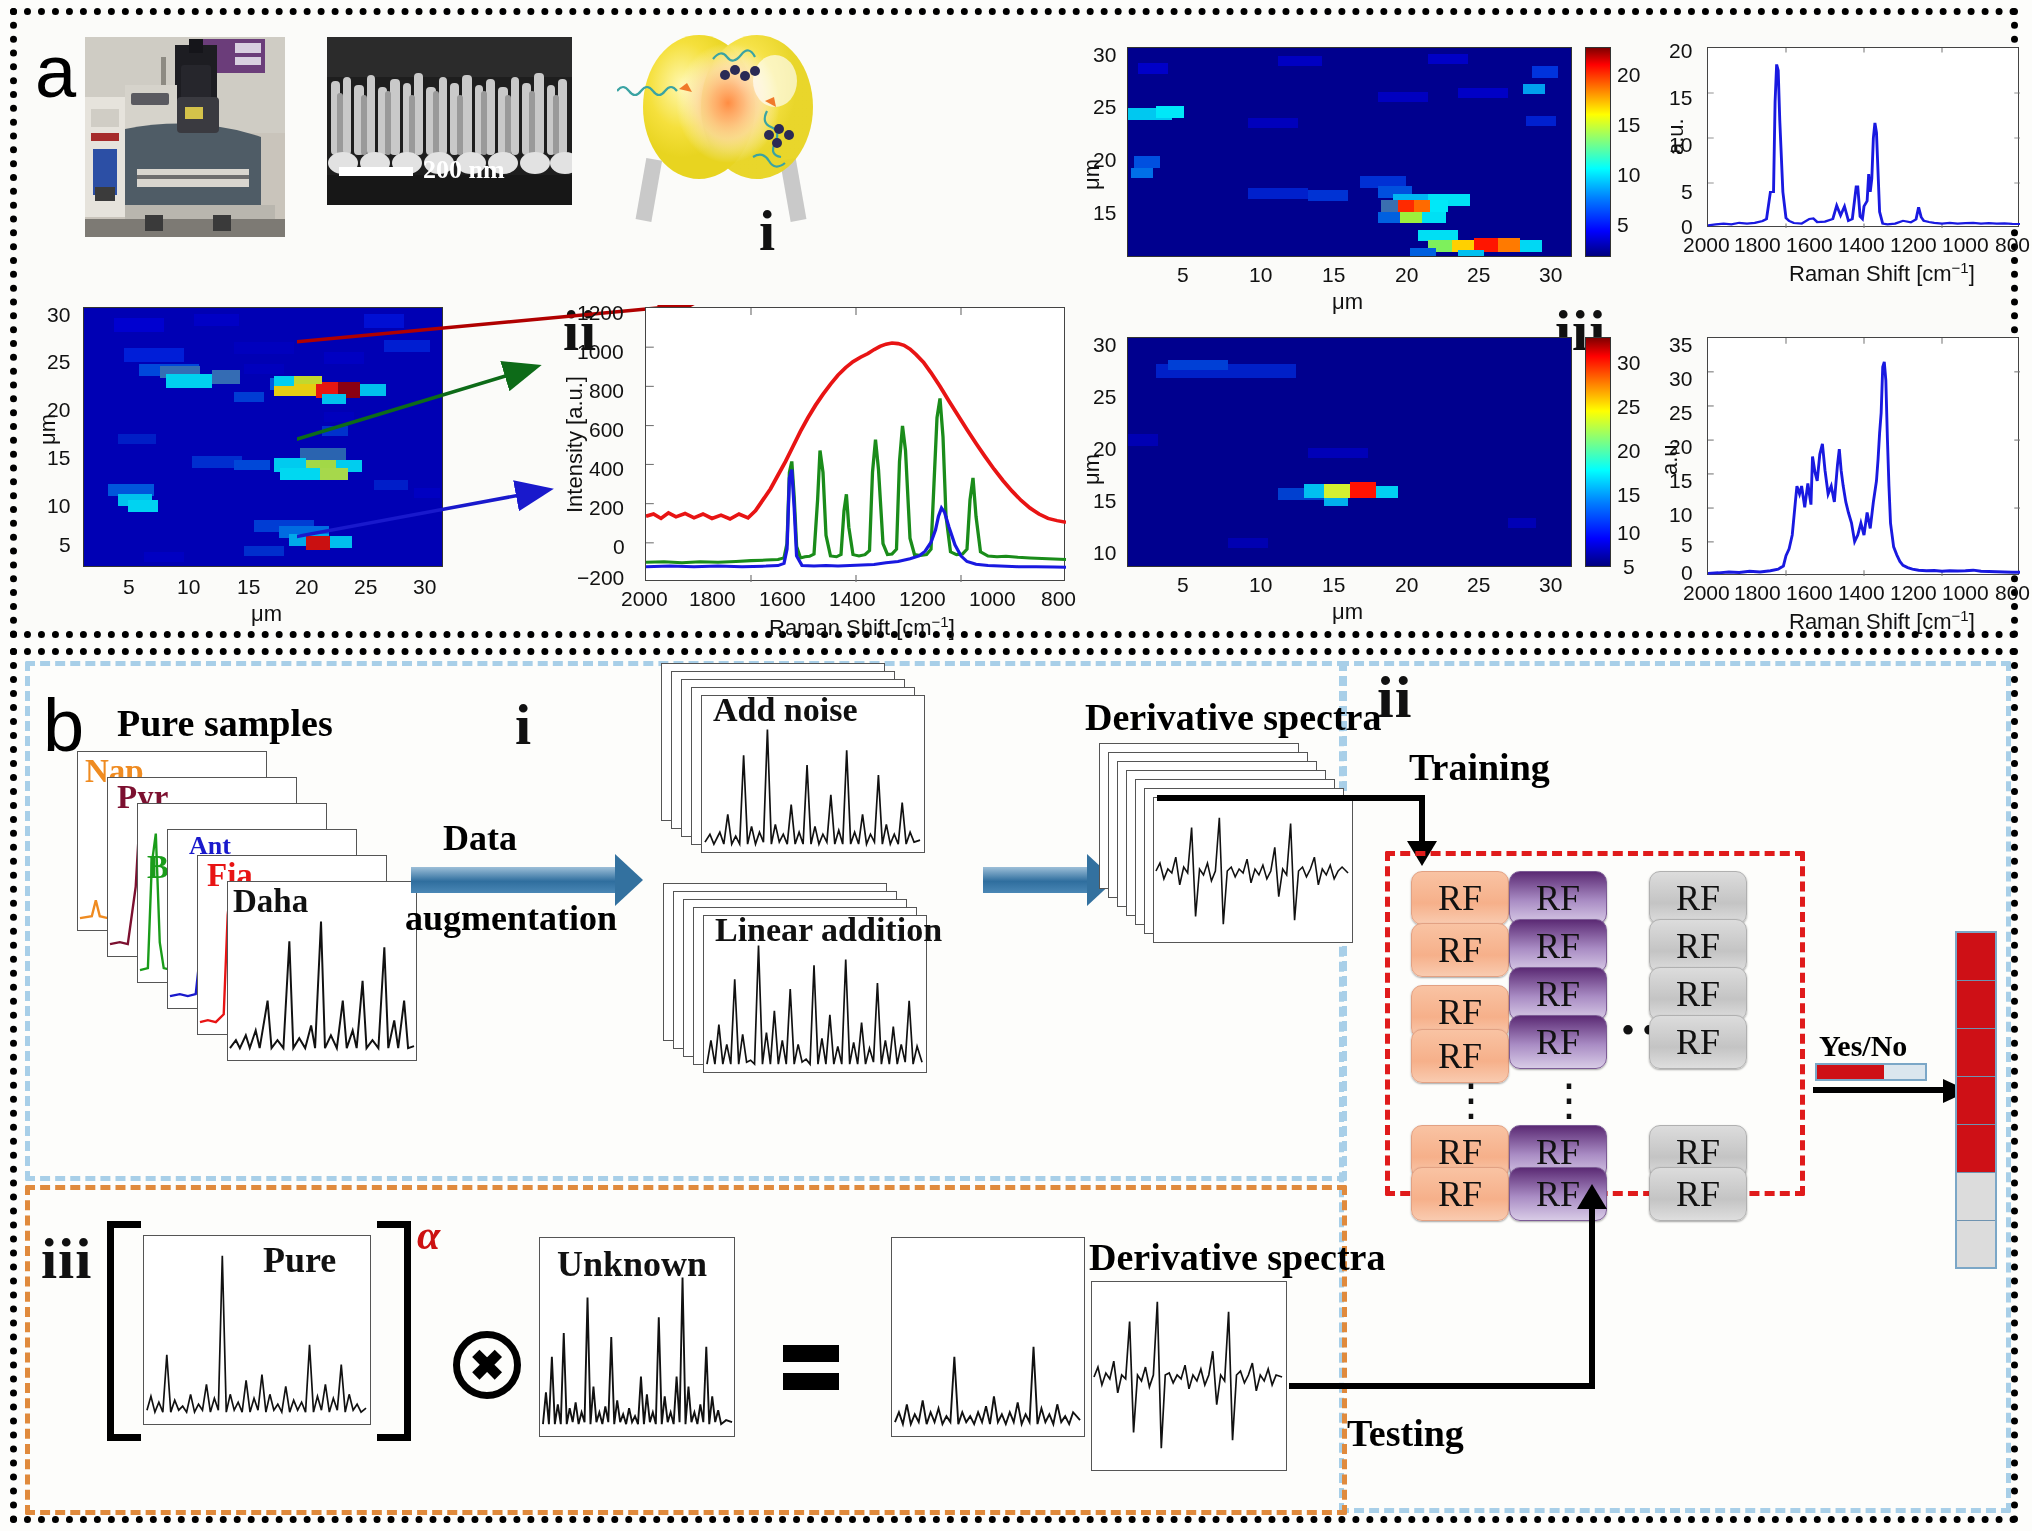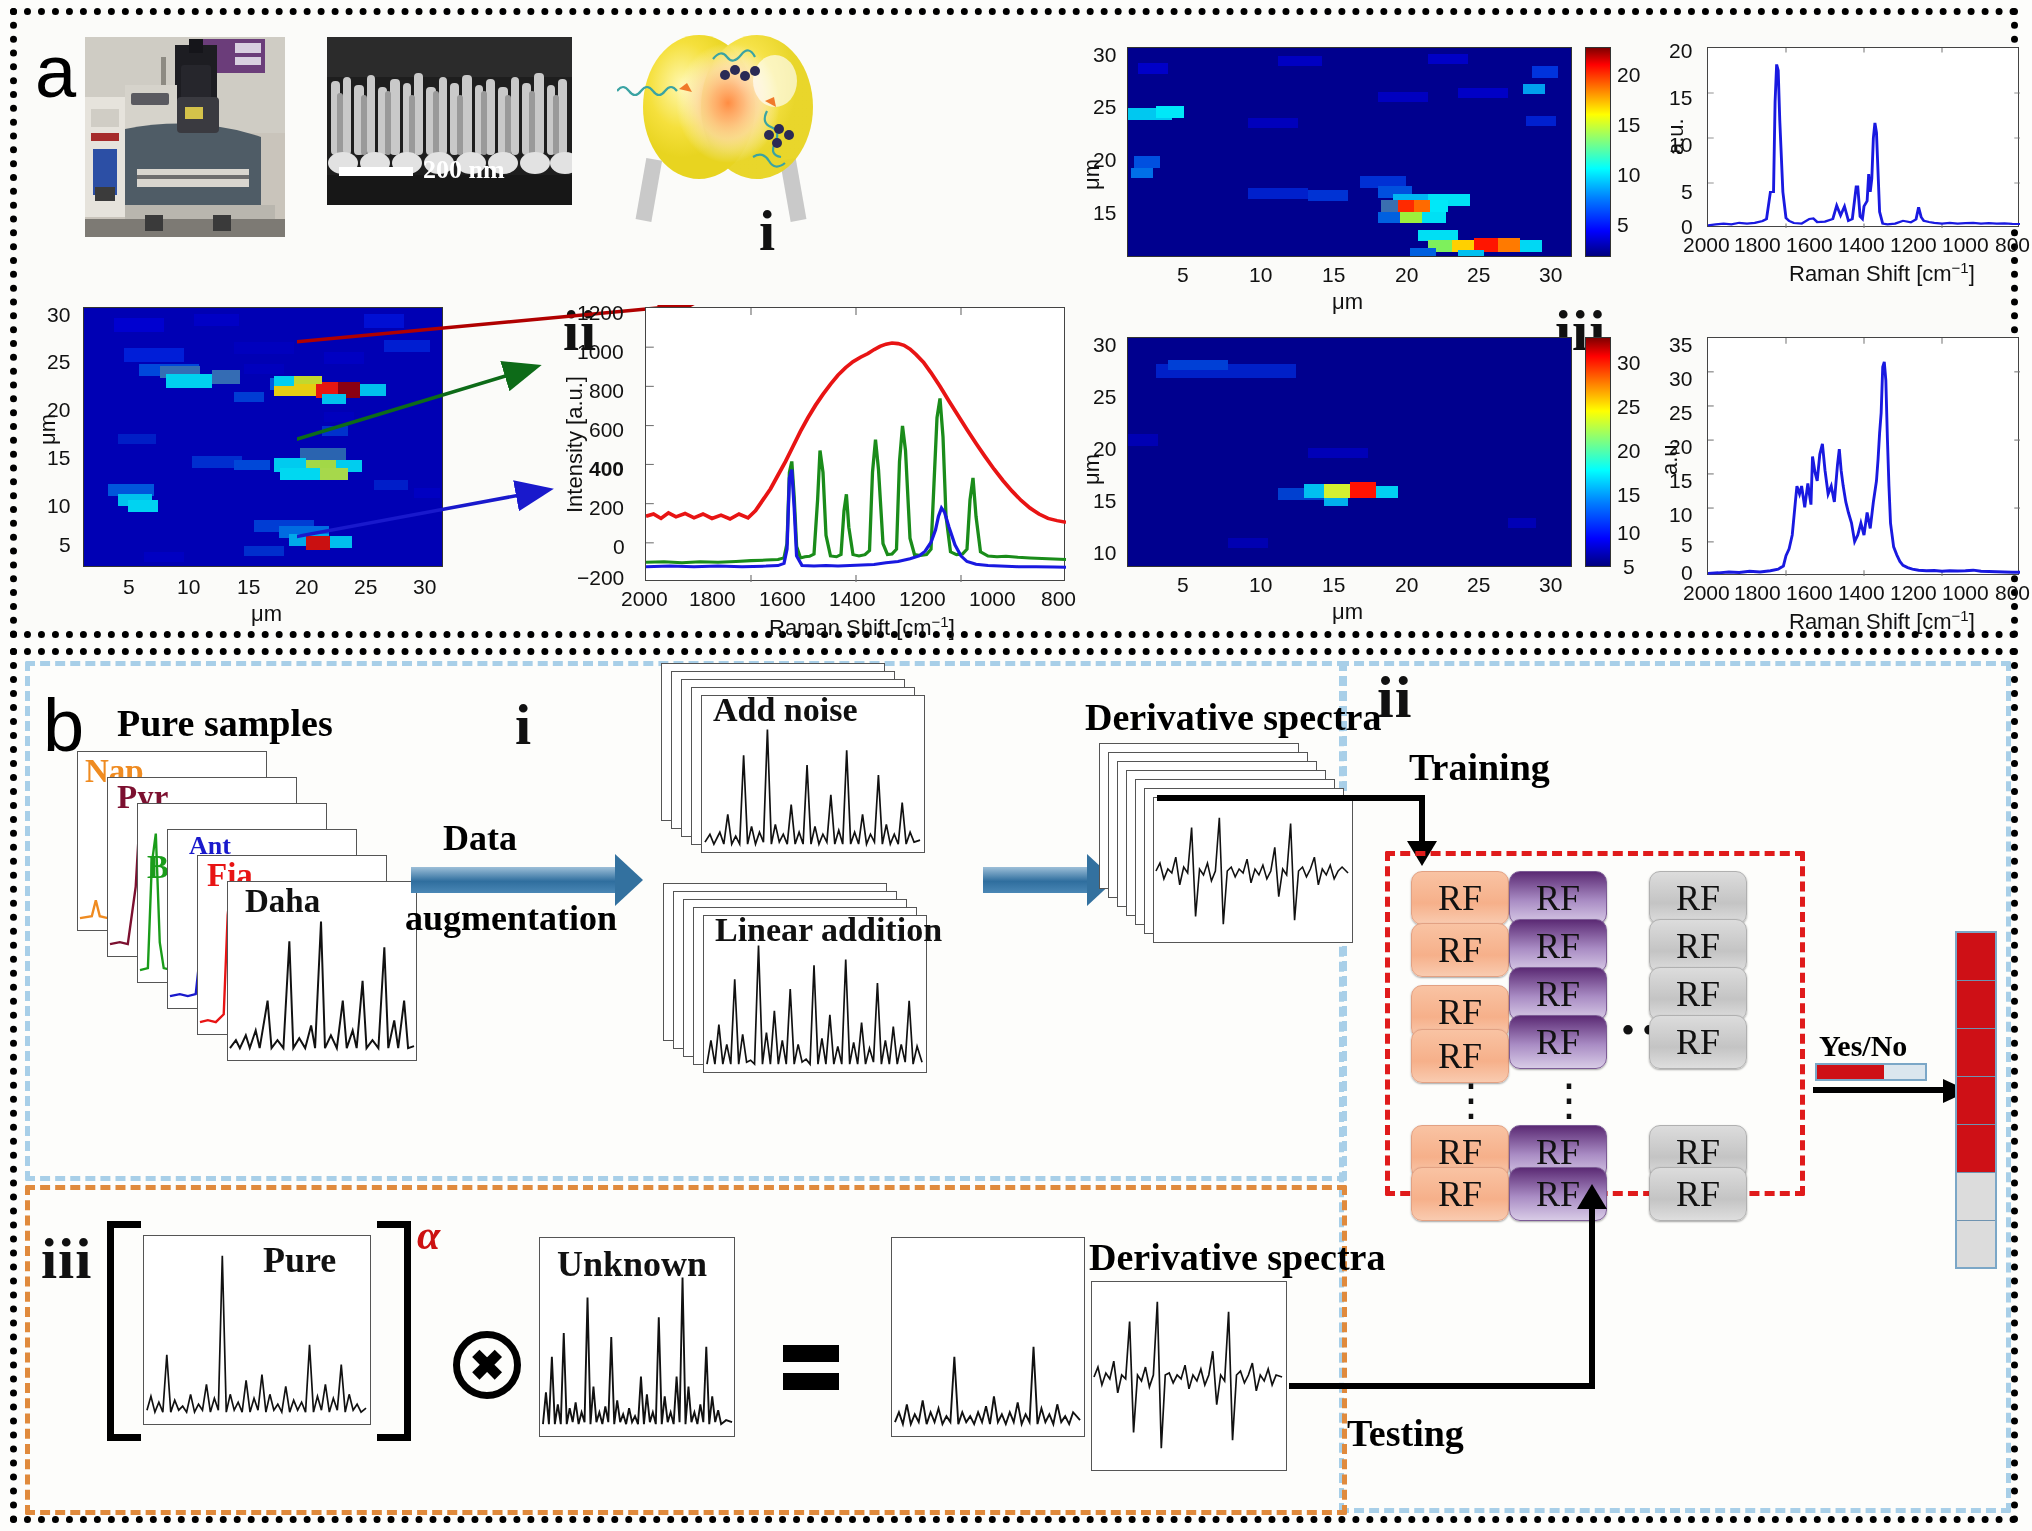--- a/index.html
+++ b/index.html
@@ -485,21 +485,21 @@
       </defs>
       <path d="M-3 37 L392 0" stroke="#b00000" stroke-width="3.5" fill="none" marker-end="url(#mr)"></path>
       <path d="M-3 135 L238 62" stroke="#0d6b18" stroke-width="3.5" fill="none" marker-end="url(#mg)"></path>
       <path d="M-3 232 L250 185" stroke="#1919cc" stroke-width="3.5" fill="none" marker-end="url(#mb)"></path>
     </svg>
 
     <span class="ax" style="left:560px;top:286px;">1200</span>
     <span class="ax" style="left:560px;top:325px;">1000</span>
     <span class="ax" style="left:572px;top:364px;">800</span>
     <span class="ax" style="left:572px;top:403px;">600</span>
-    <span class="ax" style="left:572px;top:442px;font-weight:bold;">400</span>
+    <span class="ax" style="left:572px;top:442px;">400</span>
     <span class="ax" style="left:572px;top:481px;">200</span>
     <span class="ax" style="left:596px;top:520px;">0</span>
     <span class="ax" style="left:560px;top:551px;">−200</span>
     <span class="axlab rot" style="left:545px;top:498px;">Intensity [a.u.]</span>
 
     <div class="plotbox" style="left:628px;top:292px;width:420px;height:274px;">
       <svg width="420" height="274" viewBox="0 0 1400 1000" preserveAspectRatio="none">
         <g stroke="#777" stroke-width="4" fill="none">
           <path d="M350 0 L350 26"></path>
             <path d="M700 0 L700 26"></path>
@@ -599,21 +599,21 @@
           <path fill="none" stroke="#e81414" stroke-width="2.4" d="M2 168 L10 166 L18 168 L26 160 L30 60 L34 20 L38 120 L42 166 L50 155 L54 168 L66 166 L80 168 L94 166 L108 168 L122 166 L132 150 L136 30 L140 120 L146 167 L160 168 L176 166 L188 167"></path>
         </svg>
       </div>
       <span class="card-title" style="position:absolute;left:130px;top:106px;font-size:33px;color:#e81414;">Fia</span>
 
       <div class="card" style="left:150px;top:130px;width:190px;height:180px;">
         <svg width="100%" height="100%" viewBox="0 0 190 180" preserveAspectRatio="none">
           <path fill="none" stroke="#111111" stroke-width="2" d="M2 168 L8 160 L12 168 L18 155 L22 168 L28 150 L32 168 L40 120 L44 168 L50 160 L56 168 L62 60 L66 168 L72 158 L78 168 L84 145 L88 168 L94 40 L98 168 L104 155 L110 168 L116 120 L120 168 L126 150 L130 168 L136 100 L140 168 L146 160 L152 168 L158 66 L162 168 L168 140 L172 168 L178 120 L182 168 L188 166"></path>
         </svg>
       </div>
-      <span class="card-title" style="position:absolute;left:168px;top:132px;font-size:33px;color:#111;">Daha</span>
+      <span class="card-title" style="position:absolute;left:156px;top:132px;font-size:33px;color:#111;">Daha</span>
     </div>
 
     <span class="roman" style="left:498px;top:36px;">i</span>
 
     <span class="bold-lab" style="left:426px;top:162px;font-size:36px;">Data</span>
     <div class="arrow-blue" style="left:394px;top:212px;width:205px;"></div>
     <span class="bold-lab" style="left:388px;top:242px;font-size:36px;">augmentation</span>
 
     <div style="position:absolute;left:644px;top:8px;width:300px;height:195px;">
       <div class="card" style="left:0;top:0;width:224px;height:158px;"></div>

